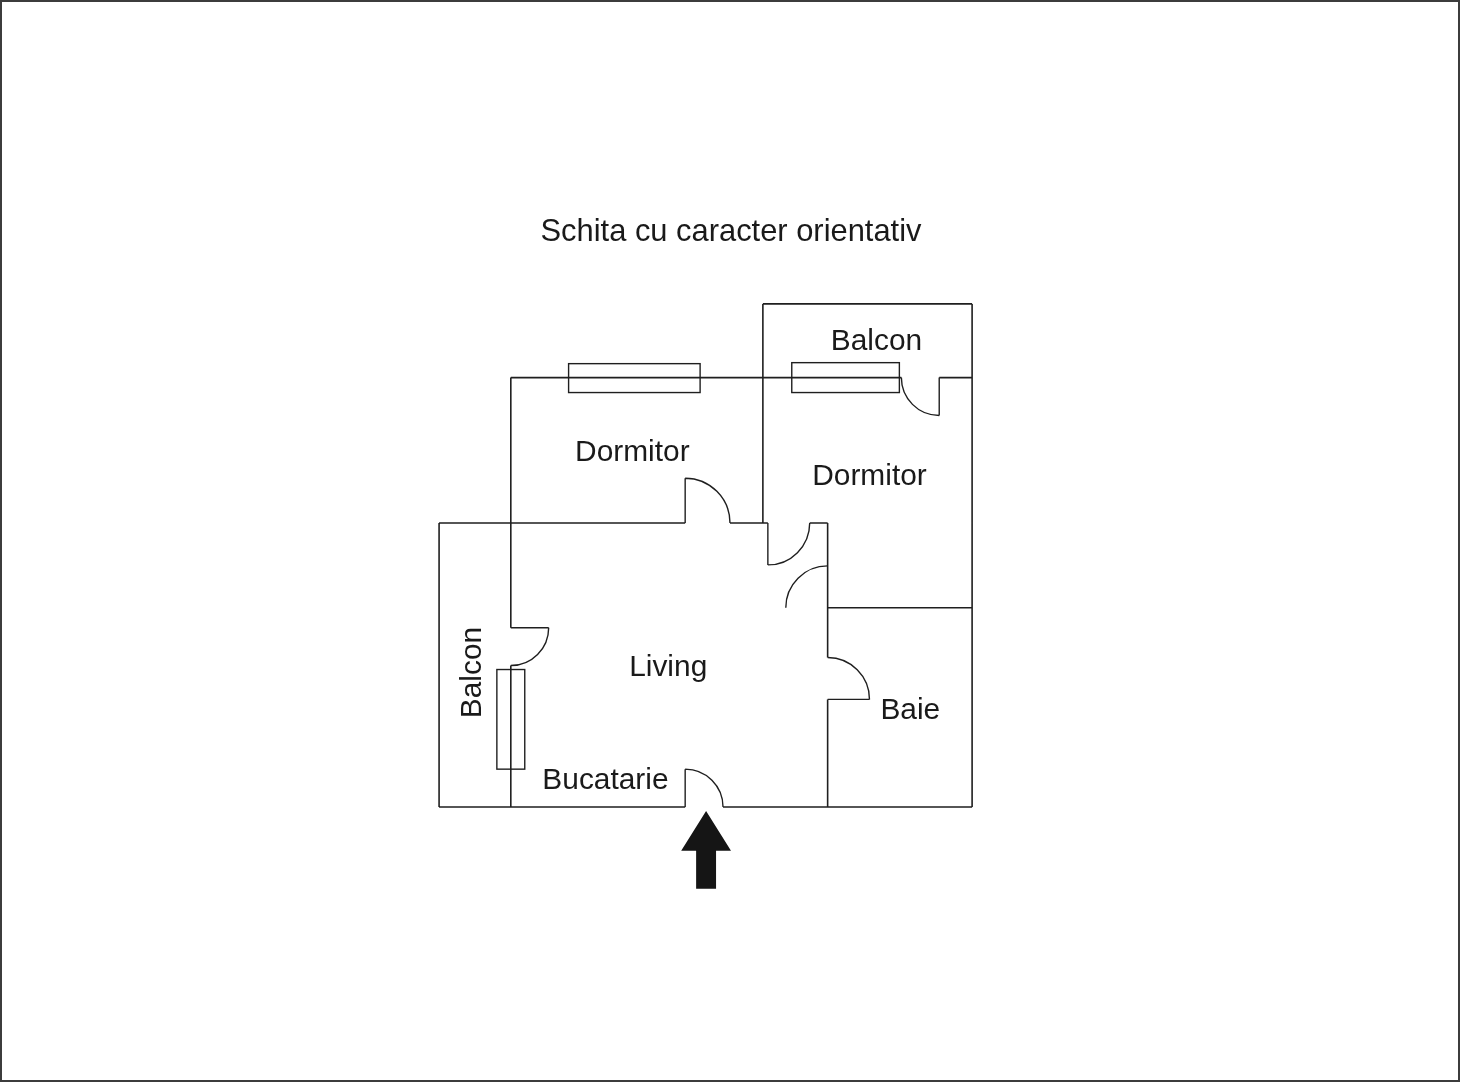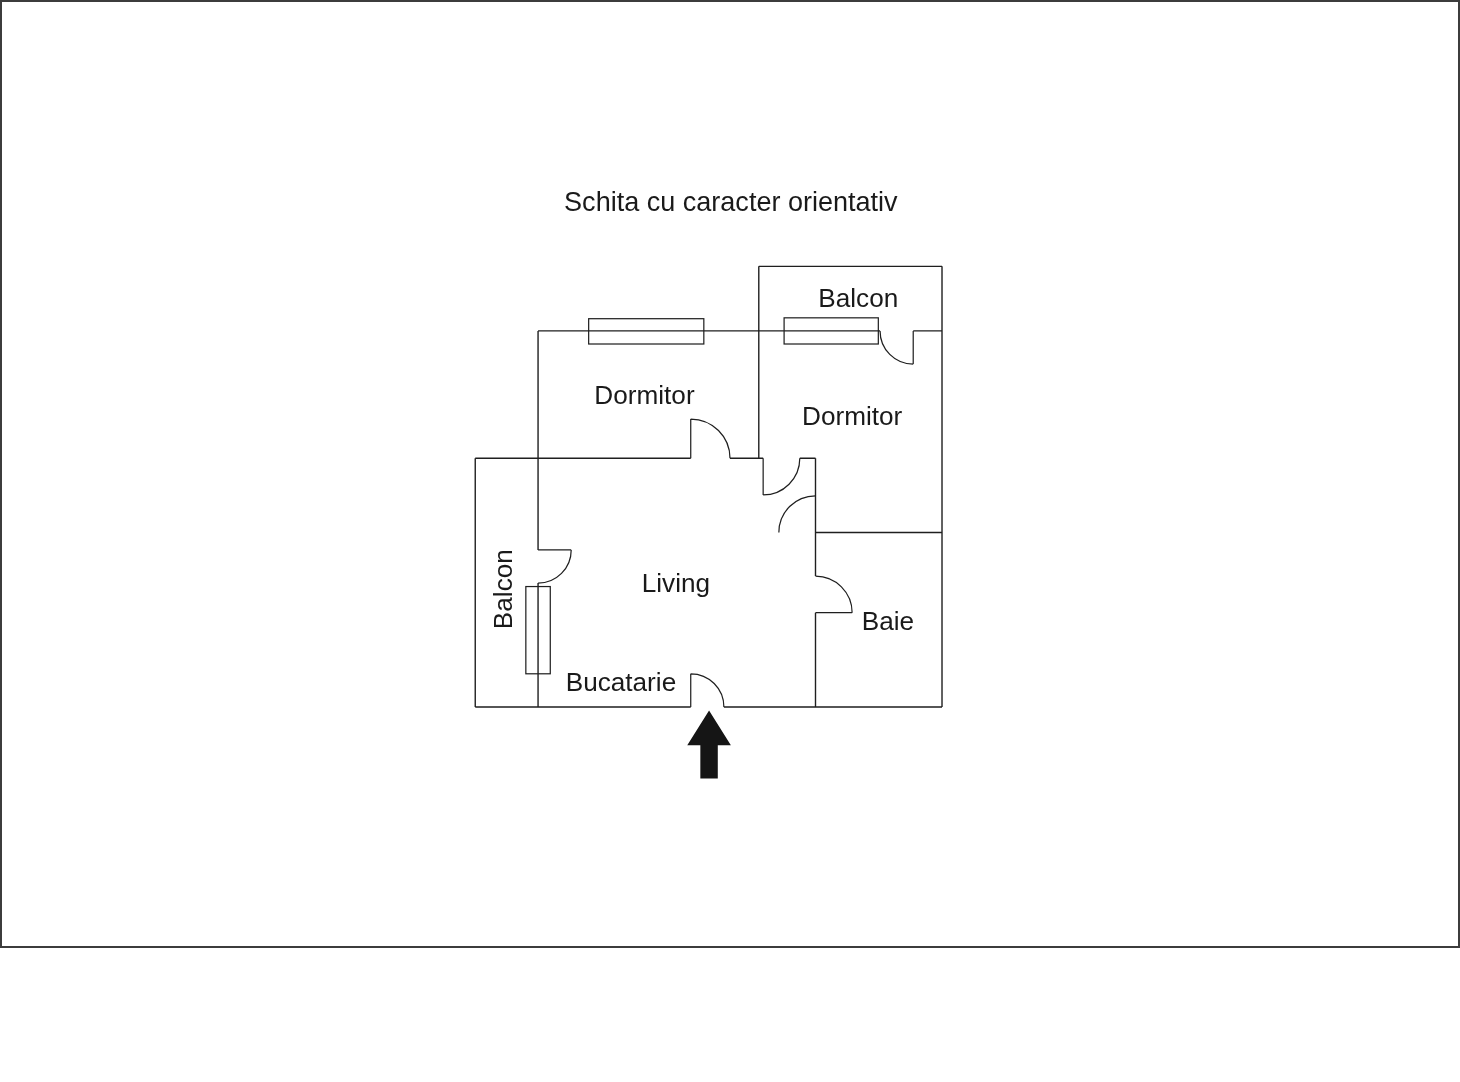--- a/index.html
+++ b/index.html
@@ -1,18 +1,18 @@
 <!DOCTYPE html>
 <html style="--wall: #1f1f1f; --text: #1a1a1a; --page-border: #3c3c3c; --background: #ffffff; --arrow: #151515;"><head>
 <meta charset="utf-8">
 <style>
   html,body{margin:0;padding:0;background:#ffffff;}
   .page{
     position:relative;
-    width:1460px;height:948px;
+    width:1460px;height:1082px;
     box-sizing:border-box;
     background:var(--background,#ffffff);
     border:2px solid var(--page-border,#3c3c3c);
     overflow:hidden;
   }
   .plan-svg{position:absolute;left:0;top:0;width:100%;height:100%;display:block;}
   .wall{fill:none;stroke:var(--wall,#1f1f1f);stroke-width:1.6;stroke-linecap:butt;}
   .window{fill:none;stroke:var(--wall,#1f1f1f);stroke-width:1.4;}
   .door{fill:none;stroke:var(--wall,#1f1f1f);stroke-width:1.4;}
   .arrow{fill:var(--arrow,#151515);stroke:none;}

